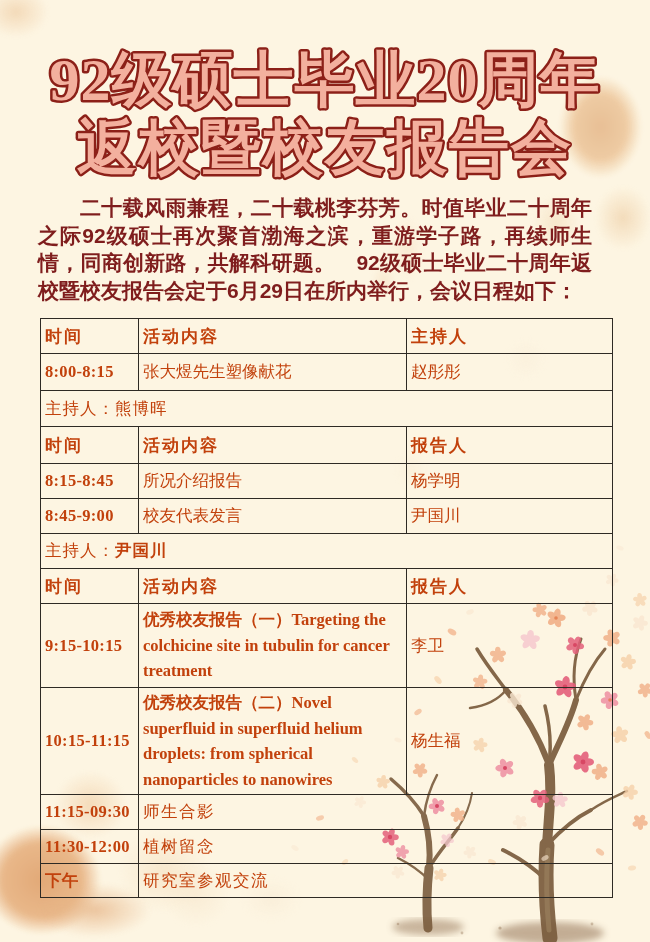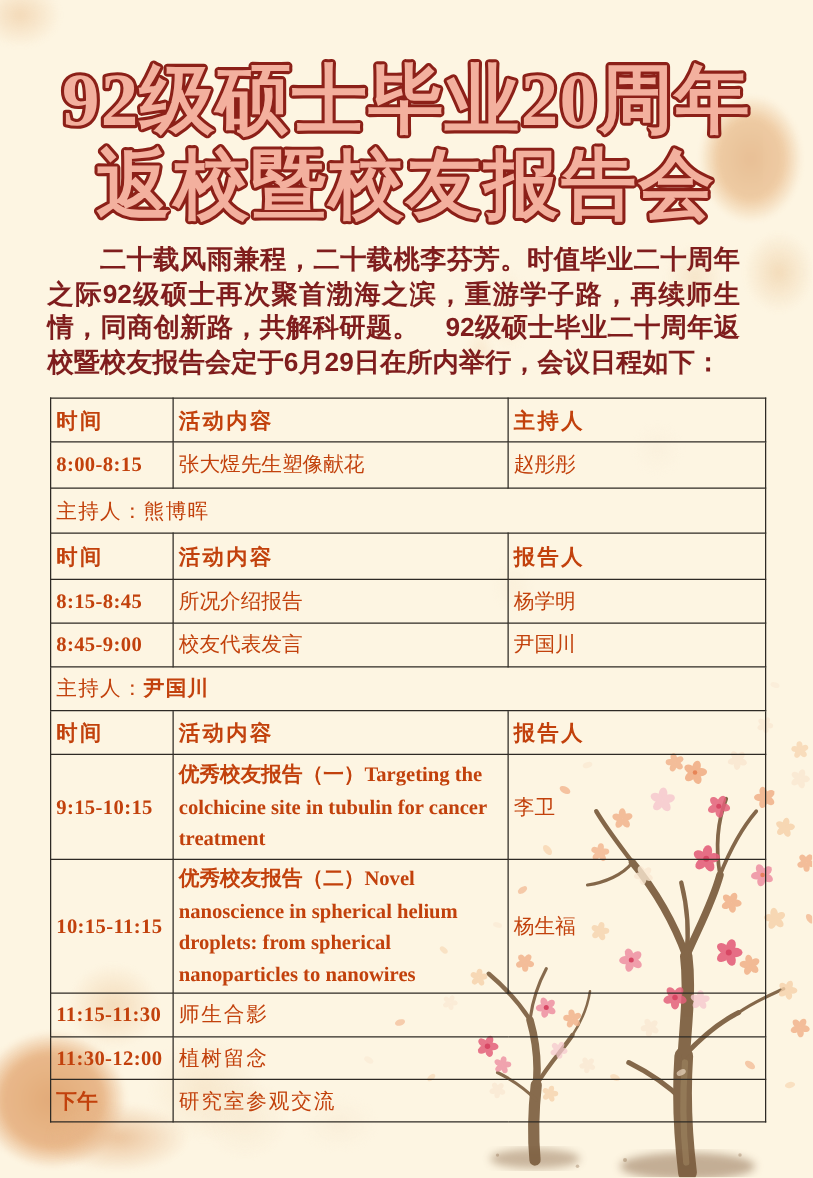--- a/index.html
+++ b/index.html
@@ -265,25 +265,25 @@
         <th>活动内容</th>
         <th>报告人</th>
       </tr>
       <tr class="h84">
         <td class="time">9:15-10:15</td>
         <td class="act-bold">优秀校友报告（一）Targeting the colchicine site in tubulin for cancer treatment</td>
         <td>李卫</td>
       </tr>
       <tr class="h83">
         <td class="time">10:15-11:15</td>
-        <td class="act-bold">优秀校友报告（二）Novel nanoscience in spherical helium droplets: from spherical nanoparticles to nanowires</td>
+        <td class="act-bold">优秀校友报告（二）Novel superfluid in superfluid helium droplets: from spherical nanoparticles to nanowires</td>
         <td>杨生福</td>
       </tr>
       <tr class="h35">
-        <td class="time">11:15-11:30</td>
+        <td class="time">11:15-09:30</td>
         <td colspan="2" class="merge">师生合影</td>
       </tr>
       <tr class="h34">
         <td class="time">11:30-12:00</td>
         <td colspan="2" class="merge">植树留念</td>
       </tr>
       <tr class="h34">
         <td class="time">下午</td>
         <td colspan="2" class="merge">研究室参观交流</td>
       </tr>

